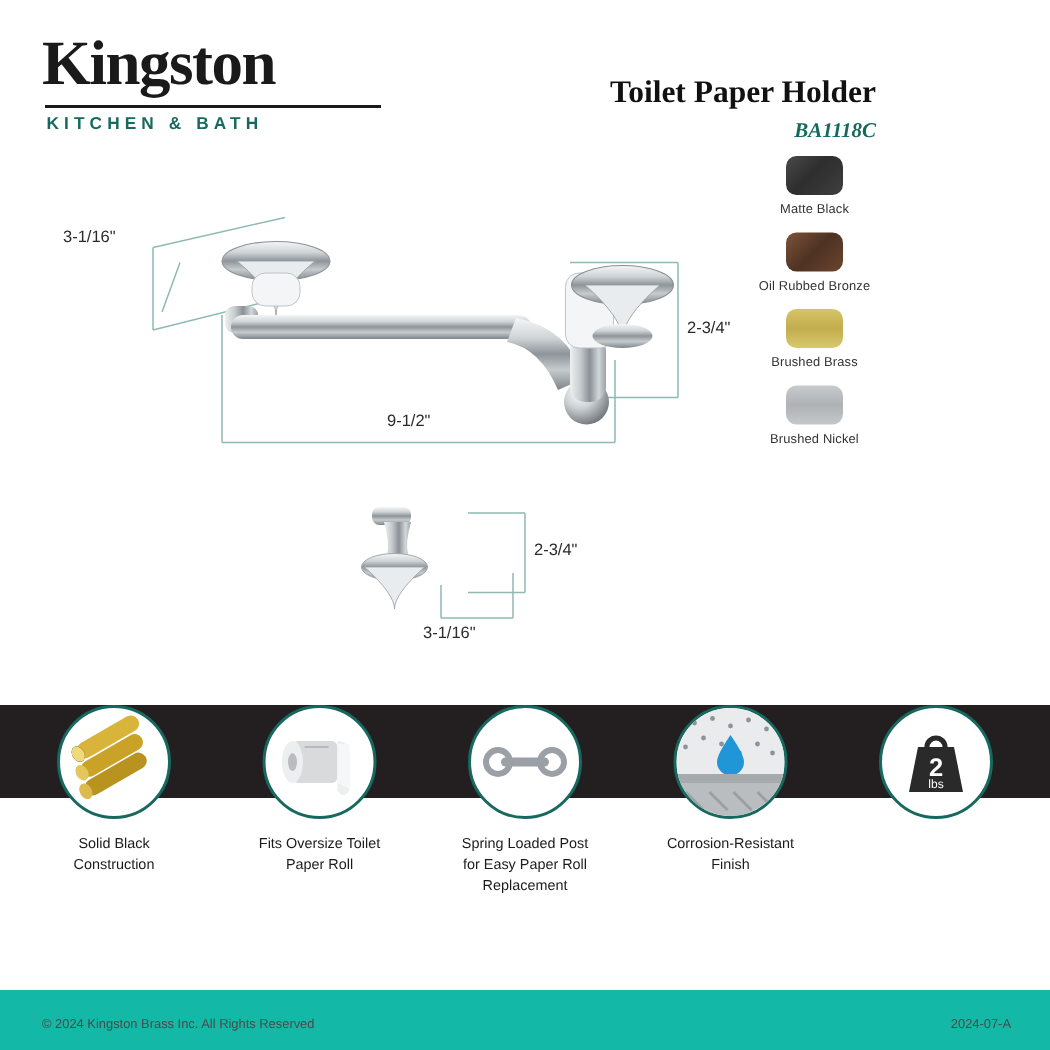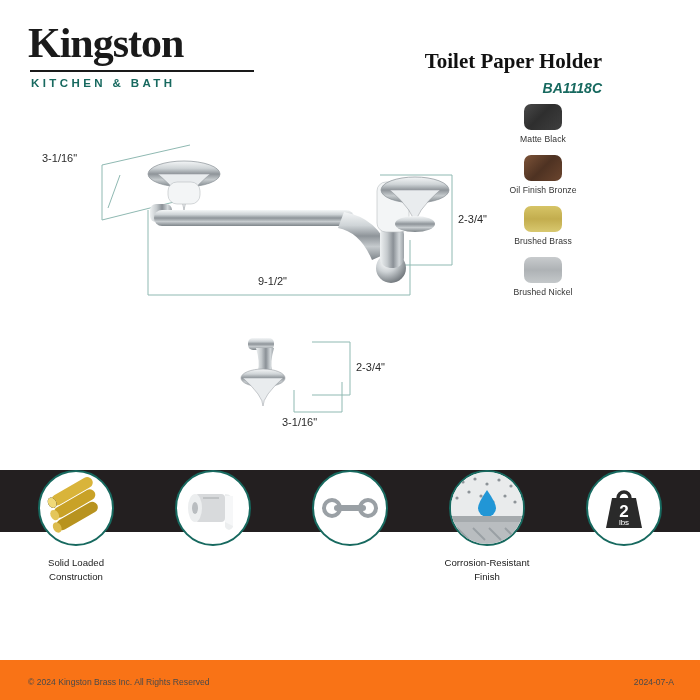--- a/index.html
+++ b/index.html
@@ -44,35 +44,35 @@
   .brand-sub {
     font-size: 11.5px;
     letter-spacing: 3.4px;
     color: #17695f;
     font-weight: bold;
     margin-left: 3px;
   }
 
   .title-block {
     position: absolute;
-    right: 26px;
+    right: 44px;
     top: 50px;
     text-align: right;
     margin-left: 16px;
   }
   .product-title {
     font-family: "Liberation Serif", serif;
     font-weight: bold;
     font-size: 21px;
     color: #111111;
     line-height: 1.1;
   }
   .product-sku {
     margin-top: 7px;
-    font-family: Liberation Sans, sans-serif;
+    font-family: Liberation Serif, serif;
     font-style: italic;
     font-weight: bold;
     font-size: 14px;
     color: #17695f;
   }
 
   
   .finishes {
     position: absolute;
     right: 22px;
@@ -158,21 +158,21 @@
     line-height: 1.45;
     color: #1b1b1b;
   }
 
   .footer {
     position: absolute;
     left: 0;
     bottom: 0;
     width: 700px;
     height: 40px;
-    background: #f97316;
+    background: #14b8a6;
   }
   .copyright {
     position: absolute;
     left: 28px;
     bottom: 13px;
     font-size: 8.6px;
     color: #4a4a4a;
   }
   .doccode {
     position: absolute;
@@ -198,21 +198,21 @@
     <div class="product-sku">BA1118C</div>
   </div>
 
   <div class="finishes">
     <div class="finish">
       <div class="swatch" style="background:linear-gradient(135deg,#4a4a4a 0%,#2e2e2e 45%,#3f3f3f 100%);"></div>
       <div class="finish-label">Matte Black</div>
     </div>
     <div class="finish">
       <div class="swatch" style="background:linear-gradient(135deg,#7d5338 0%,#4e3222 50%,#6b452e 100%);"></div>
-      <div class="finish-label">Oil Finish Bronze</div>
+      <div class="finish-label">Oil Rubbed Bronze</div>
     </div>
     <div class="finish">
       <div class="swatch" style="background:linear-gradient(180deg,#d6c466 0%,#c3ad4e 50%,#d8c86f 100%);"></div>
       <div class="finish-label">Brushed Brass</div>
     </div>
     <div class="finish">
       <div class="swatch" style="background:linear-gradient(180deg,#c8cbcd 0%,#aeb2b5 50%,#c4c8ca 100%);"></div>
       <div class="finish-label">Brushed Nickel</div>
     </div>
   </div>
@@ -316,45 +316,54 @@
               <ellipse cx="14" cy="31.5" rx="4" ry="5.5" fill="#e4c65a"></ellipse>
               <rect x="10" y="38" width="46" height="11" rx="5.5" fill="#b8931f"></rect>
               <ellipse cx="10" cy="43.5" rx="4" ry="5.5" fill="#dcbb4c"></ellipse>
               <rect x="18" y="14" width="46" height="11" rx="5.5" fill="#d9b43a"></rect>
               <ellipse cx="18" cy="19.5" rx="4" ry="5.5" fill="#f0d madera"></ellipse>
               <ellipse cx="18" cy="19.5" rx="4" ry="5.5" fill="#f0d978"></ellipse>
             </g>
           </svg>
         </div>
         <div class="feat-text">
-          <span>Solid Loaded</span><br>
+          <span>Solid Black</span><br>
           <span>Construction</span>
         </div>
       </div>
 
       <div class="feat">
         <div class="feat-circle">
           <svg width="72" height="72" viewBox="0 0 72 72">
             <rect x="18" y="22" width="30" height="28" rx="4" fill="#d8dadc"></rect>
             <ellipse cx="18" cy="36" rx="7" ry="14" fill="#eceeef"></ellipse>
             <ellipse cx="18" cy="36" rx="3" ry="6" fill="#b9bdc0"></ellipse>
             <path d="M48 22 q8 0 8 9 l0 24 q-4 6 -8 0 l0 -33 z" fill="#eceeef"></path>
             <path d="M48 24 l8 0 l0 30 l-8 -4 z" fill="#f6f7f8"></path>
             <line x1="26" y1="26" x2="42" y2="26" stroke="#b7babd" stroke-width="1.4"></line>
           </svg>
         </div>
+        <div class="feat-text">
+          <span>Fits Oversize Toilet</span><br>
+          <span>Paper Roll</span>
+        </div>
       </div>
 
       <div class="feat">
         <div class="feat-circle">
           <svg width="72" height="72" viewBox="0 0 72 72">
             <rect x="20" y="33" width="32" height="6" rx="3" fill="#9aa0a5"></rect>
             <circle cx="18" cy="36" r="8" fill="none" stroke="#9aa0a5" stroke-width="4"></circle>
             <circle cx="54" cy="36" r="8" fill="none" stroke="#9aa0a5" stroke-width="4"></circle>
           </svg>
+        </div>
+        <div class="feat-text">
+          <span>Spring Loaded Post</span><br>
+          <span>for Easy Paper Roll</span><br>
+          <span>Replacement</span>
         </div>
       </div>
 
       <div class="feat">
         <div class="feat-circle">
           <svg width="72" height="72" viewBox="0 0 72 72">
             <rect x="0" y="0" width="72" height="44" fill="#e9ebec"></rect>
             <g fill="#8d9398">
               <circle cx="12" cy="10" r="1.6"></circle>
                 <circle cx="24" cy="7" r="1.6"></circle>

